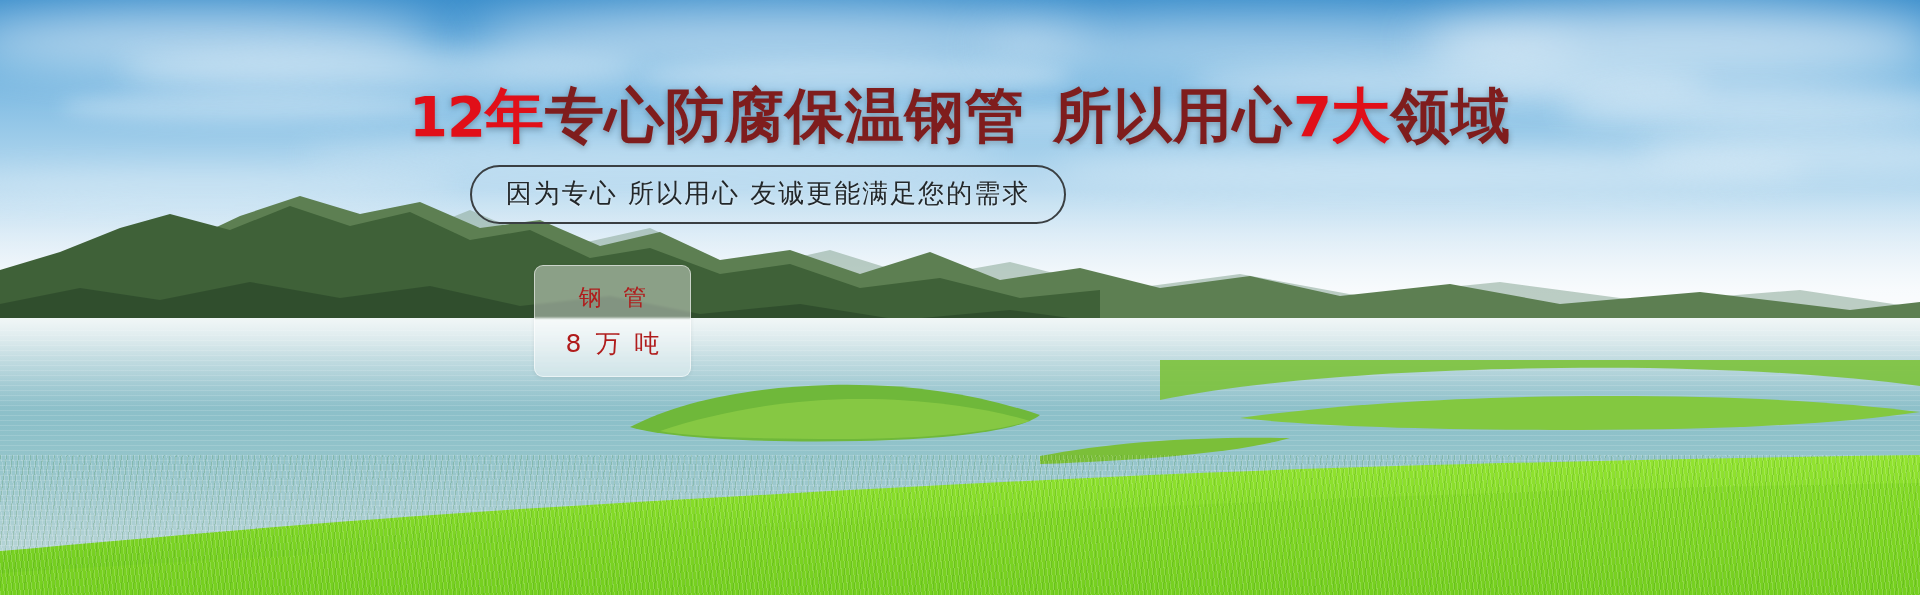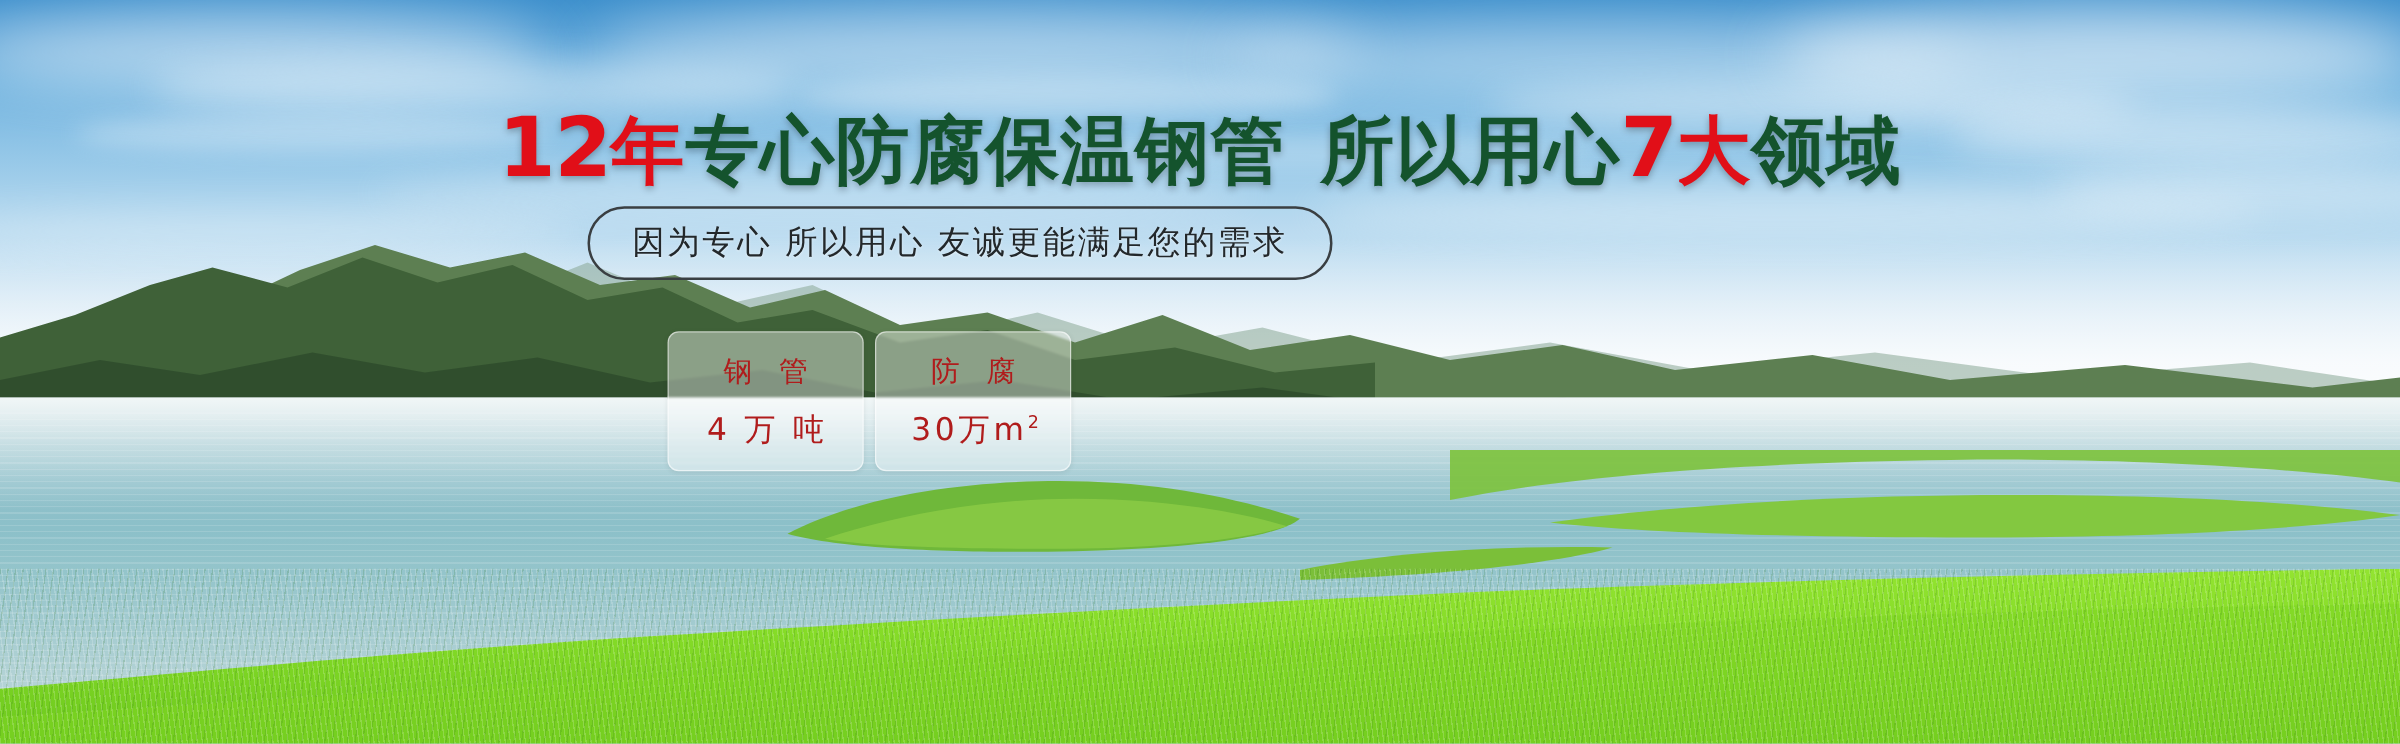--- a/index.html
+++ b/index.html
@@ -99,23 +99,23 @@
 
   
   .headline{
     position:absolute;left:0;top:86px;width:1920px;
     text-align:center;white-space:nowrap;
     font-size:59px;font-weight:bold;line-height:1;
     letter-spacing:1px;
     font-family:"DejaVu Sans","Liberation Sans",sans-serif;
     text-shadow:0 2px 6px rgba(0,0,0,.28);
   }
-  .hl-dark{color:#14532d;}
+  .hl-dark{color:#7f1d1d;}
   .hl-red{color:#e10f18;}
-  .hl-num{font-size:66px;letter-spacing:-1px;}
+  .hl-num{font-size:56px;letter-spacing:-1px;}
   .hl-gap{display:inline-block;width:28px;}
 
   
   .pill-wrap{position:absolute;left:0;top:165px;width:1536px;text-align:center;}
   .pill{
     display:inline-block;
     padding:9px 34px 11px;
     border:2px solid #3a3f42;
     border-radius:30px;
     font-size:26px;color:#23282b;letter-spacing:2px;
@@ -239,27 +239,21 @@
 
   <div class="pill-wrap">
     <div class="pill">因为专心 所以用心  友诚更能满足您的需求</div>
   </div>
 
   <div class="stats">
 
     <div class="stat">
       <div class="stat-label">钢 管</div>
       <div class="stat-value">
-        <span>4 万 吨</span>
+        <span>8 万 吨</span>
       </div>
     </div>
 
-    <div class="stat">
-      <div class="stat-label">防 腐</div>
-      <div class="stat-value">
-        <span>30万m</span><sup>2</sup>
-      </div>
-    </div>
 
 
   </div>
 
 </div>
 
 </body></html>

